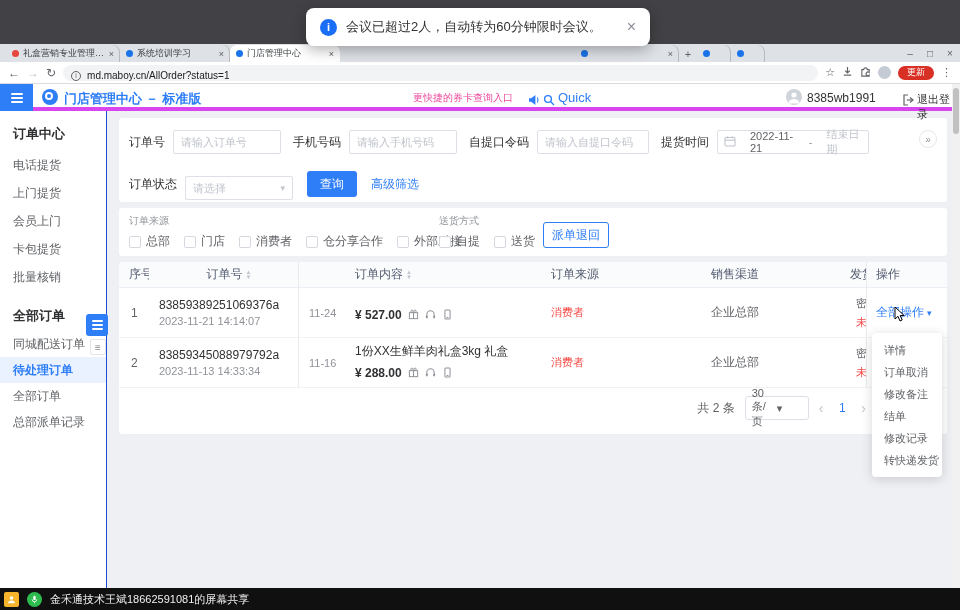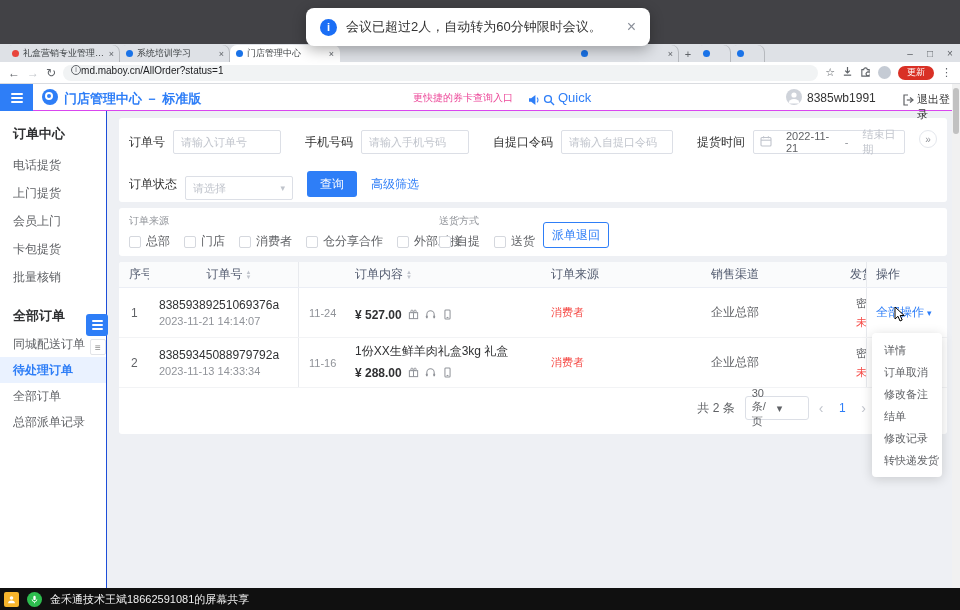--- a/index.html
+++ b/index.html
@@ -30,31 +30,31 @@
   .tab-ghost{width:235px;height:17px;}
   .newtab{width:18px;height:17px;display:flex;align-items:center;justify-content:center;color:#5f6368;font-size:11px;}
   .mini{width:34px;}
   .winctl{width:20px;height:17px;display:flex;align-items:center;justify-content:center;color:#5f6368;font-size:10px;}
 
   
   .toolbar{position:absolute;left:0;top:62px;width:960px;height:22px;background:#fff;border-bottom:1px solid #dadce0;
            display:flex;align-items:center;padding:0 8px;gap:7px;}
   .nav-ic{font-size:12px;color:#5f6368;line-height:1;}
   .nav-dis{color:#c3c6cb;}
-  .urlpill{flex:1;height:16px;background:#f1f3f4;border-radius:8px;display:flex;align-items:flex-start;padding:0 8px;gap:0;min-width:0;}
+  .urlpill{flex:1;height:16px;background:#f1f3f4;border-radius:8px;display:flex;align-items:flex-end;padding:0 8px;gap:6px;min-width:0;}
   .url-i{width:10px;height:10px;border-radius:50%;border:1px solid #5f6368;color:#5f6368;font-size:7px;
          display:flex;align-items:center;justify-content:center;flex:0 0 auto;}
   .url-t{font-size:10px;color:#202124;white-space:nowrap;overflow:hidden;}
   .tb-ic{font-size:11px;color:#5f6368;line-height:1;flex:0 0 auto;}
   .tb-avatar{width:13px;height:13px;border-radius:50%;background:#c5cbd4;flex:0 0 auto;}
   .upd-chip{height:14px;padding:0 9px;border-radius:8px;background:#d93025;color:#fff;font-size:9px;
             display:flex;align-items:center;flex:0 0 auto;}
 
   
-  .apphead{position:absolute;left:0;top:84px;width:956px;height:27px;background:#fff;border-bottom:1px solid #d946ef;z-index:5;}
+  .apphead{position:absolute;left:0;top:84px;width:956px;height:27px;background:#fff;border-bottom:4px solid #d946ef;z-index:5;}
   .menu-btn{position:absolute;left:0;top:0;width:33px;height:27px;background:#2e7ef7;display:flex;flex-direction:column;
             align-items:center;justify-content:center;gap:2px;cursor:pointer;}
   .menu-btn i{display:block;width:12px;height:2px;background:#fff;border-radius:1px;}
   .logo{position:absolute;left:42px;top:5px;width:16px;height:16px;border-radius:50%;background:#2e7ef7;}
   .logo i{position:absolute;left:3px;top:3px;width:8px;height:8px;border:2px solid #fff;border-radius:50%;display:block;}
   .apptitle{position:absolute;left:64px;top:6px;font-size:13px;font-weight:bold;color:#2e7ef7;}
   .quick-entry{position:absolute;left:413px;top:7px;font-size:10px;color:#ec4899;cursor:pointer;}
   .megaphone{position:absolute;left:528px;top:8px;}
   .q-search{position:absolute;left:543px;top:8px;}
   .q-label{position:absolute;left:558px;top:6px;font-size:13px;color:#2e7ef7;cursor:pointer;}
@@ -80,21 +80,21 @@
   .main{position:absolute;left:107px;top:111px;width:853px;height:477px;background:#eef0f4;}
   .card{position:absolute;left:12px;width:828px;background:#fff;border-radius:3px;}
   .card1{top:7px;height:84px;}
   .card2{top:97px;height:48px;}
   .card3{top:151px;height:172px;}
 
   .f-row{position:absolute;left:10px;display:flex;align-items:center;}
   .f-row1{top:12px;}
   .f-row2{top:50px;}
   .f-lab{font-size:12px;color:#333;white-space:nowrap;margin-right:8px;}
-  .ml{margin-left:24px;}
+  .ml{margin-left:12px;}
   .f-in{width:108px;height:24px;border:1px solid #dcdfe6;border-radius:2px;padding:0 7px;font-size:11px;color:#606266;
         font-family:inherit;outline:none;}
   .f-in::placeholder{color:#c0c4cc;}
   .f-in3{width:112px;}
   .daterange{width:152px;height:24px;border:1px solid #dcdfe6;border-radius:2px;display:flex;align-items:center;
              padding:0 6px;gap:14px;cursor:pointer;}
   .dr-s{font-size:11px;color:#606266;} .dr-d{font-size:11px;color:#909399;} .dr-e{font-size:11px;color:#c0c4cc;}
   .selbox{width:108px;height:24px;border:1px solid #dcdfe6;border-radius:2px;display:flex;align-items:center;
           padding:0 7px;cursor:pointer;margin-top:8px;}
   .selbox .ph{font-size:11px;color:#c0c4cc;flex:1;}

